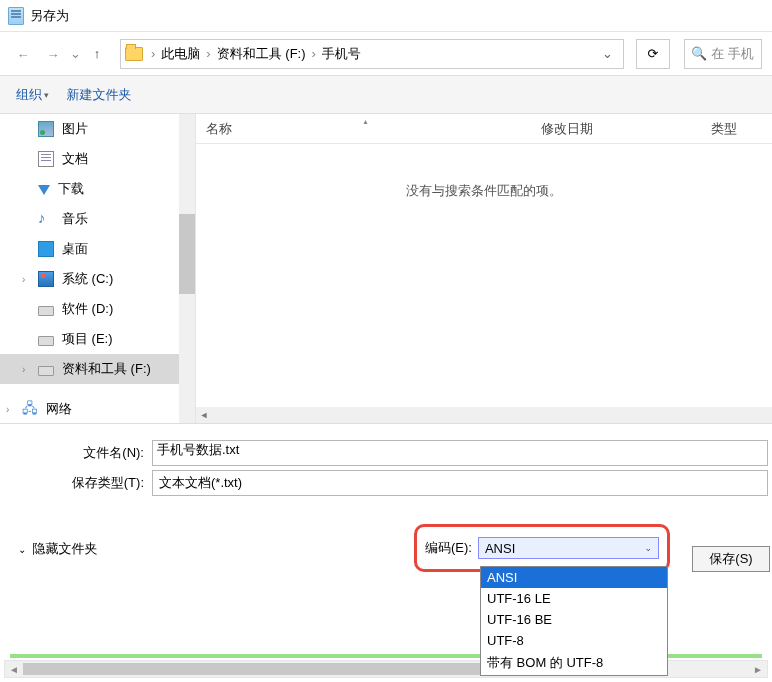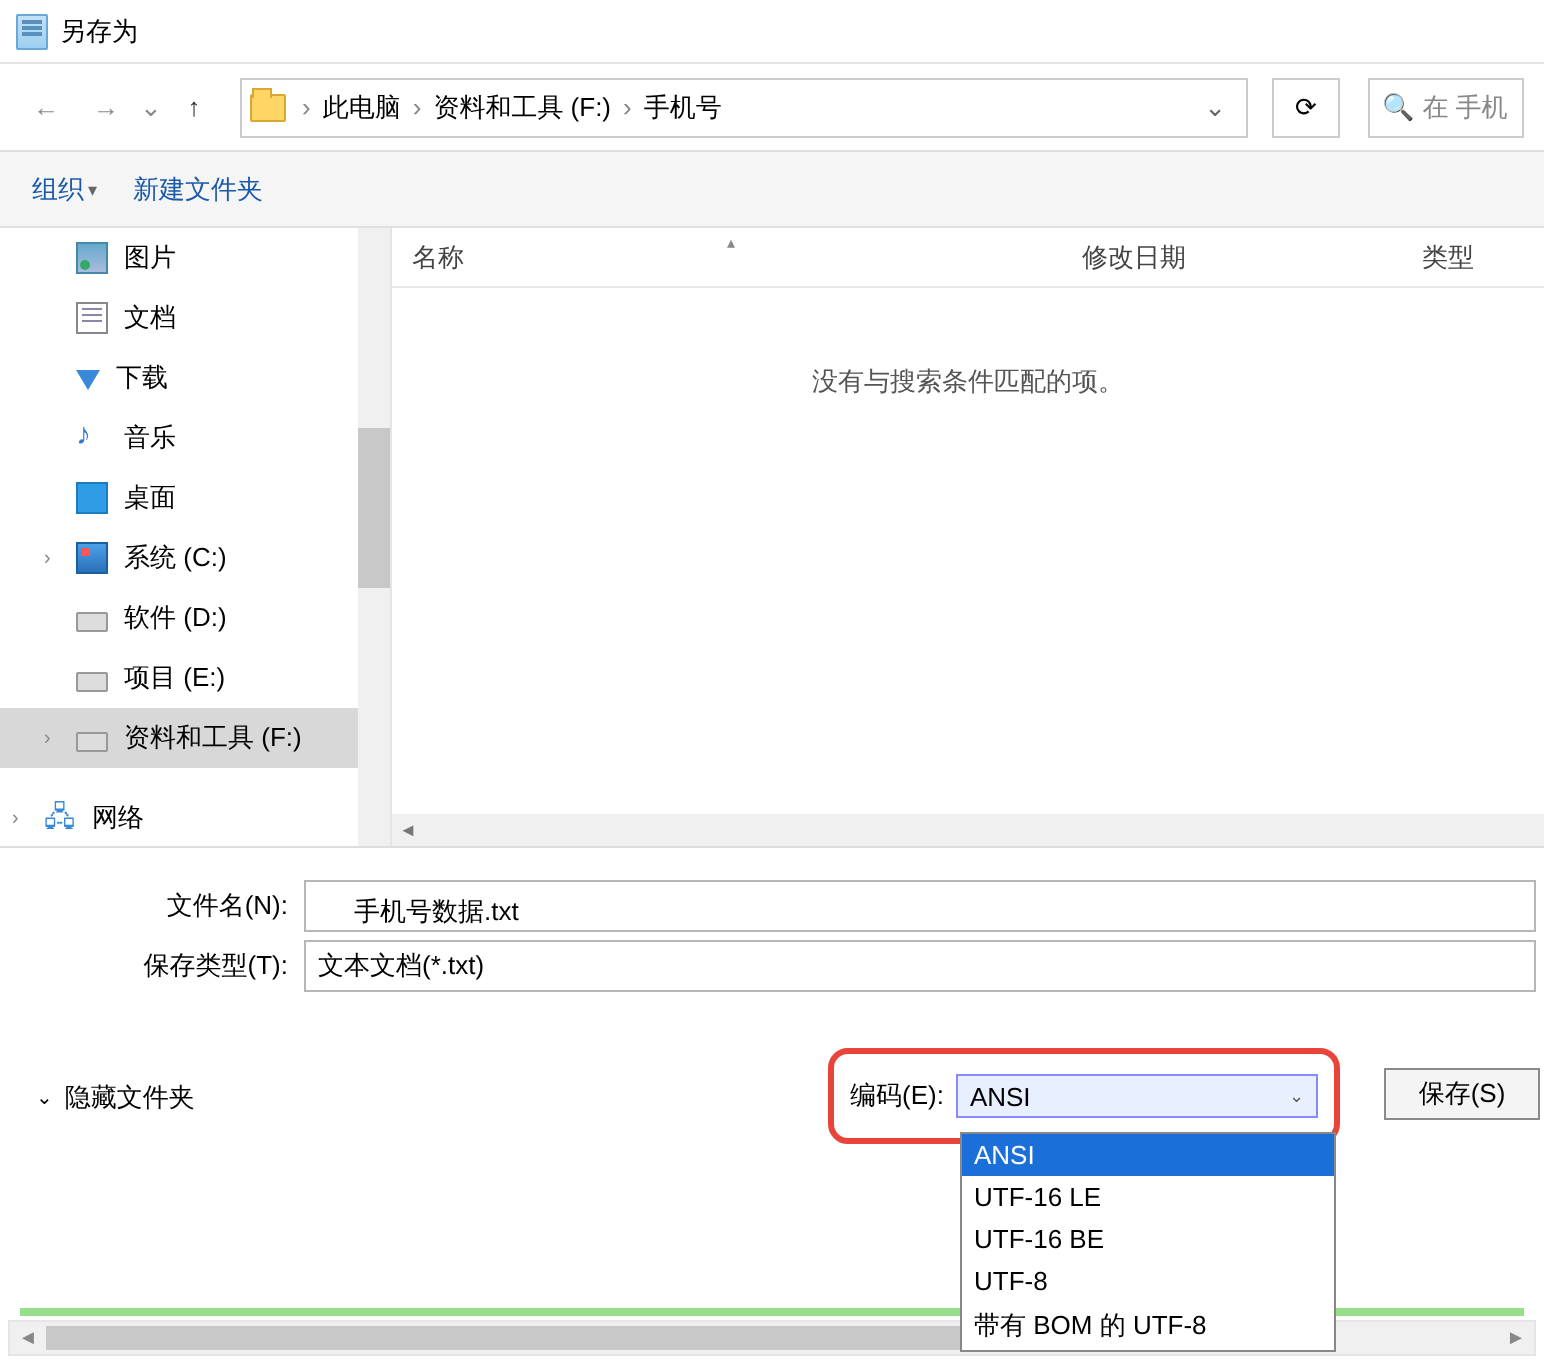--- a/index.html
+++ b/index.html
@@ -54,32 +54,32 @@
 .col.sort::after { content:"▴"; position:absolute; left:50%; top:-3px; font-size:8px; color:#888; }
 .col.date { width:170px; }
 .empty { flex:1; display:flex; justify-content:center; padding-top:38px; color:#555; }
 .hscroll { height:16px; background:#f0f0f0; display:flex; align-items:center; }
 .hscroll .btn { width:16px; height:16px; display:flex; align-items:center; justify-content:center; color:#777; font-size:9px; }
 .hscroll .track { flex:1; }
 
 .fields { padding:12px 0 4px 0; }
 .field-row { display:flex; align-items:center; margin:4px 0; }
 .field-lbl { width:152px; text-align:right; padding-right:8px;padding-left:32px; }
-.field-input { flex:1; height:26px; border:1px solid #b7b7b7; padding:0 24px; background:#fff; display:flex; align-items:flex-end; margin-right:4px; }
+.field-input { flex:1; height:26px; border:1px solid #b7b7b7; padding:0 4px; background:#fff; display:flex; align-items:flex-start; margin-right:4px; }
 .field-combo { flex:1; height:26px; border:1px solid #b7b7b7; padding:12px 6px; background:#fff; display:flex; align-items:center; justify-content:space-between; margin-right:4px; }
 
 .bottom { position:relative; height:110px; padding-top:26px; }
 .hide-folders { position:absolute; left:18px; top:36px; display:flex; align-items:center; gap:6px; }
 .enc-area { position:absolute; left:414px; top:20px; width:256px; height:48px; border:3px solid #e8443a; border-radius:10px; display:flex; align-items:center; padding:0 8px; gap:6px; }
 .enc-lbl { }
 .enc-combo { flex:1; height:22px; border:1px solid #8a8aff; background:#e8f0ff; display:flex; align-items:center; justify-content:space-between; padding:0 6px; }
 .enc-list { position:absolute; left:480px; top:62px; width:188px; border:1px solid #888; background:#fff; z-index:10; }
 .enc-opt { padding:3px 6px; }
 .enc-opt.sel { background:#1a6fd8; color:#fff; }
-.save-btn { position:absolute; left:692px; top:30px; width:78px; height:26px; border:1px solid #8a8a8a; background:#f4f4f4; display:flex; align-items:center; justify-content:center; }
+.save-btn { position:absolute; left:692px; top:42px; width:78px; height:26px; border:1px solid #8a8a8a; background:#f4f4f4; display:flex; align-items:center; justify-content:center; }
 
 .outer-hscroll { position:absolute; left:4px; right:4px; bottom:4px; height:18px; background:#f0f0f0; border:1px solid #e5e5e5; display:flex; }
 .outer-hscroll .btn { width:18px; display:flex;align-items:center;justify-content:center;color:#888;font-size:10px; }
 .outer-hscroll .thumb { width:540px; background:#c8c8c8; margin:2px 0; }
 .outer-hscroll .track { flex:1; }
 .green-strip { position:absolute; left:10px; bottom:24px; width:752px; height:4px; background: #97e089; }
 </style>
 </head>
 <body>
 

